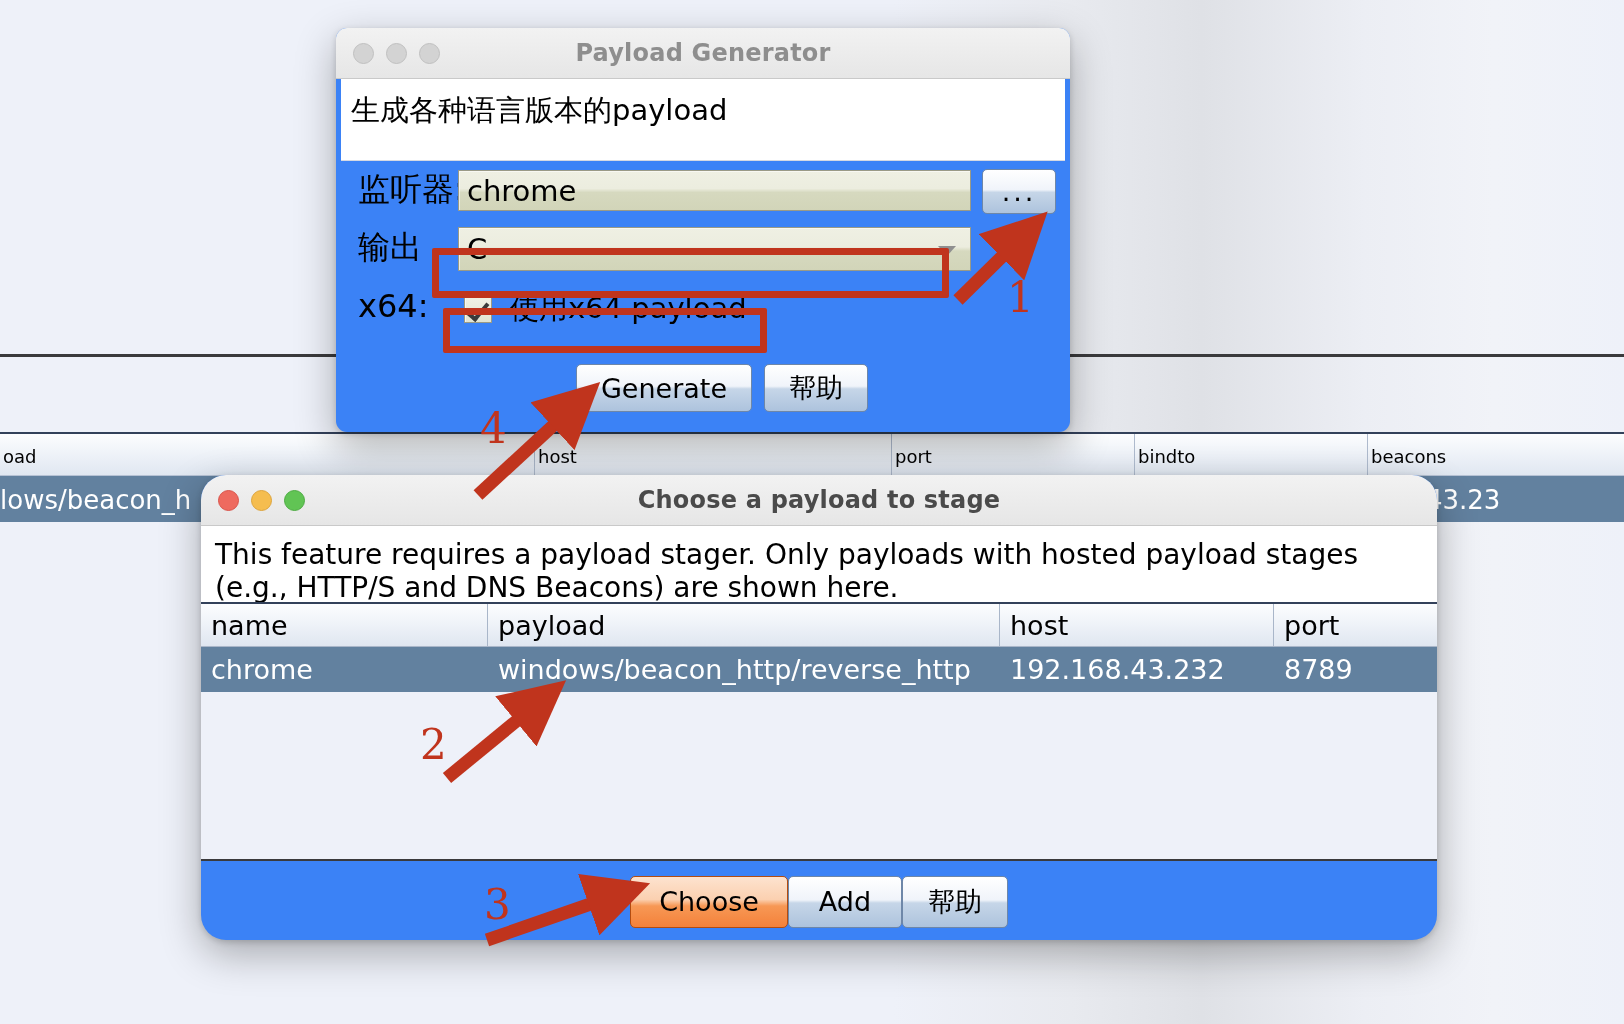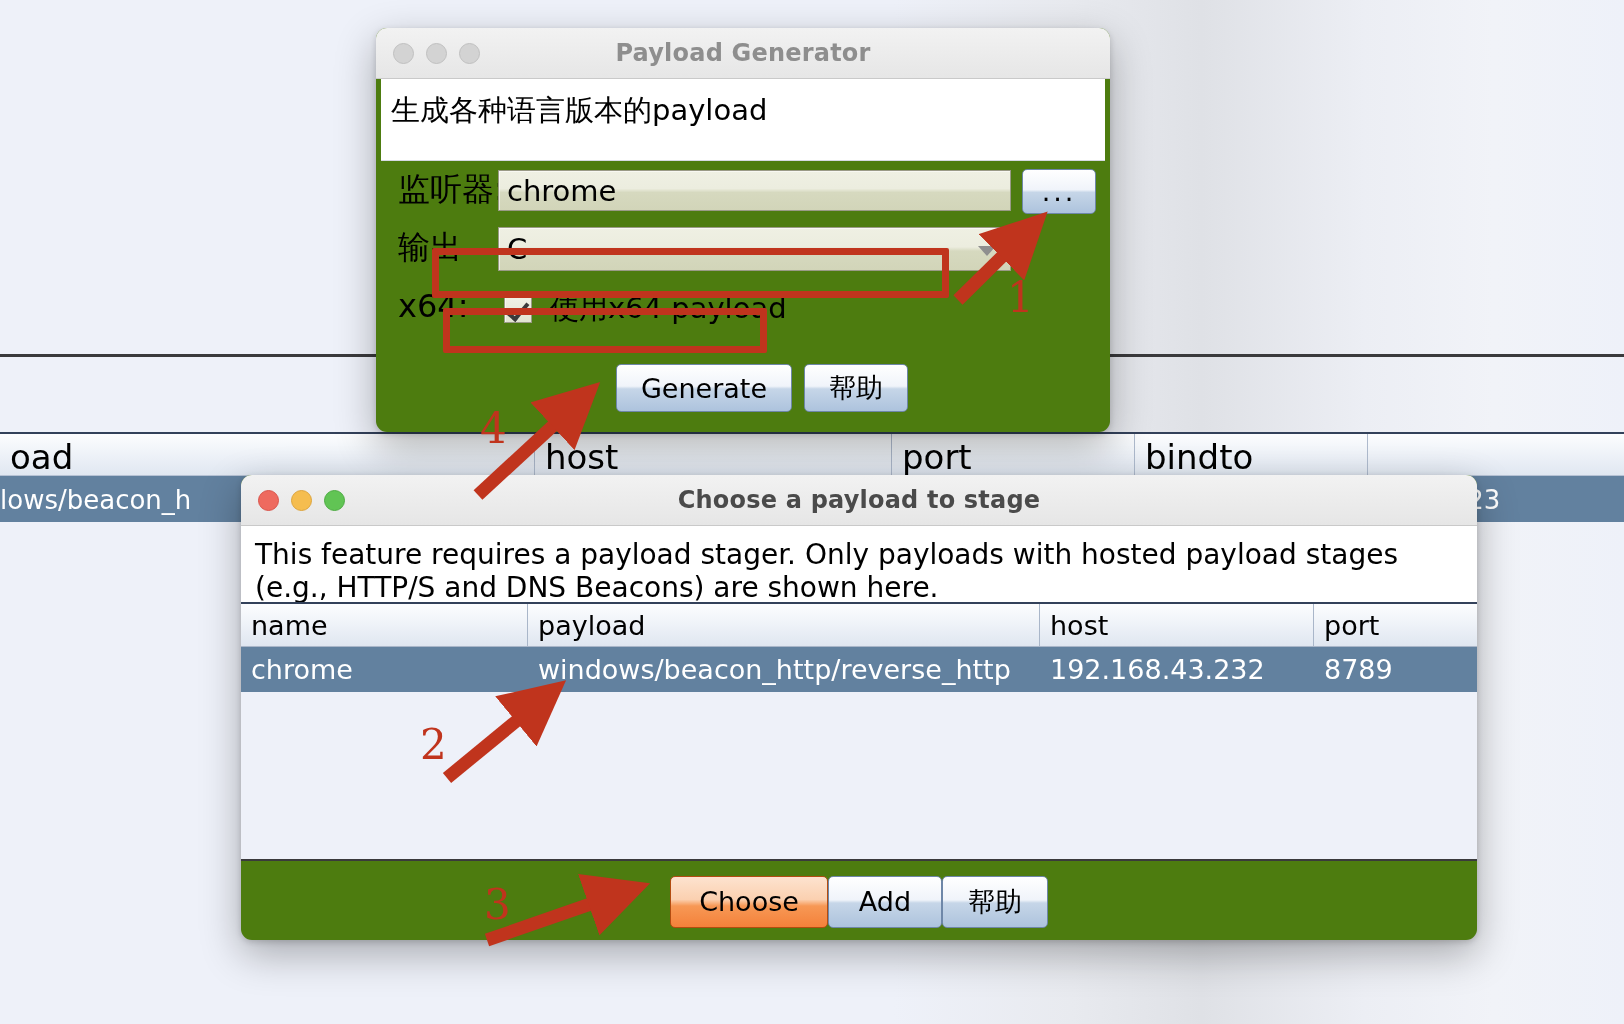--- a/index.html
+++ b/index.html
@@ -33,23 +33,23 @@
   }
   #bg-table-head {
     position: absolute; left: 0; top: 0; width: 1624px; height: 44px;
     display: flex;
     background: linear-gradient(to bottom, #fcfdfe 0%, #eef2f8 50%, #e0e7f1 100%);
     border-top: 2px solid #33415a;
     border-bottom: 1px solid #b6c2d4;
     box-sizing: border-box;
   }
   #bg-table-head .bg-th {
-    font-size: 34px;
+    font-size: 18px;
     color: #000;
-    padding: 4px 0 0 10px;
+    padding: 4px 0 0 3px;
     box-sizing: border-box;
     border-right: 1px solid #aebacd;
     display: flex; align-items: center;
     overflow: hidden; white-space: nowrap;
   }
   #bg-table-row {
     position: absolute; left: 0; top: 44px; width: 1624px; height: 46px;
     display: flex;
     background: #62819f;
     color: #ffffff;
@@ -59,24 +59,23 @@
     padding: 2px 0 0 10px;
     box-sizing: border-box;
     display: flex; align-items: center;
     overflow: hidden; white-space: nowrap;
   }
 
   
   .win {
     position: absolute;
     border-radius: 11px;
-    background: #4d7c0f;
+    background: #3b82f6;
     box-shadow: 0 14px 40px rgba(0,0,0,0.30), 0 2px 6px rgba(0,0,0,0.16);
     overflow: hidden;
-    margin-left: 40px;
   }
   .titlebar {
     height: 50px;
     position: relative;
     background: linear-gradient(to bottom, #f2f2f2 0%, #e6e6e6 100%);
     border-bottom: 1px solid #c9c9c9;
   }
   .titlebar .lights {
     position: absolute; left: 17px; top: 0; height: 50px;
     display: flex; align-items: center; gap: 12px;
@@ -181,21 +180,21 @@
   #pg-x64-text { font-size: 29px; color: #000; }
   #pg-buttons {
     position: absolute; left: 0; top: 336px; width: 772px;
     display: flex; justify-content: center; align-items: center; gap: 12px;
   }
   #pg-generate-button { height: 48px; width: 176px; }
   #pg-help-button { height: 48px; width: 104px; }
 
   
   #win-choose-payload {
-    left: 201px; top: 475px; width: 1236px; height: 465px;
+    left: 201px; top: 475px; width: 1236px; height: 465px; border-radius: 25px;
   }
   #cp-desc {
     position: absolute; left: 0; top: 51px; width: 1236px; height: 76px;
     background: #ffffff;
     box-sizing: border-box;
     padding: 12px 14px 0 14px;
     font-size: 28px; color: #000; line-height: 1.18;
   }
   #cp-table {
     position: absolute; left: 0; top: 127px; width: 1236px; height: 259px;
@@ -259,20 +258,21 @@
 
 <div id="bg-app">
   <div id="bg-divider"></div>
 
   <div id="bg-table">
     <div id="bg-table-head">
       <div class="bg-th" style="width:535px">oad</div>
       <div class="bg-th" style="width:357px">host</div>
       <div class="bg-th" style="width:243px">port</div>
       <div class="bg-th" style="width:233px">bindto</div>
+      <div class="bg-th" style="width:256px;border-right:none">beacons</div>
     </div>
     <div id="bg-table-row">
       <div class="bg-td" style="width:535px;padding-left:0">lows/beacon_h</div>
       <div class="bg-td" style="width:357px"></div>
       <div class="bg-td" style="width:243px"></div>
       <div class="bg-td" style="width:233px"></div>
       <div class="bg-td" style="width:256px;padding-left:0">168.43.23</div>
     </div>
   </div>
 </div>

